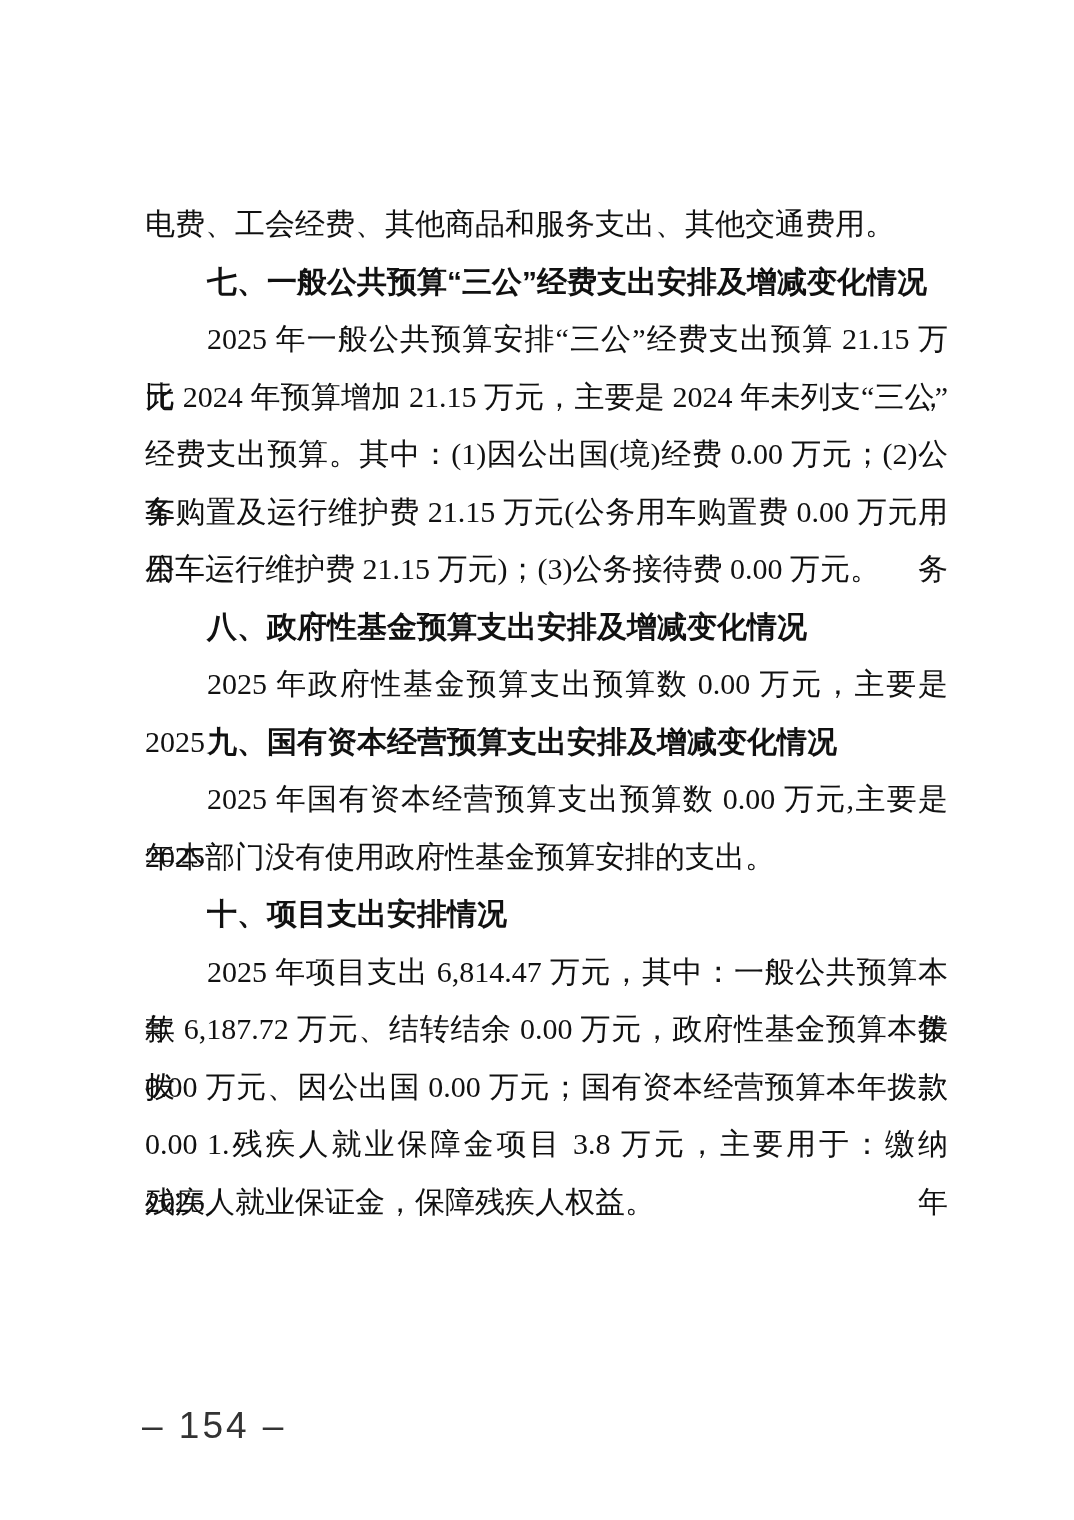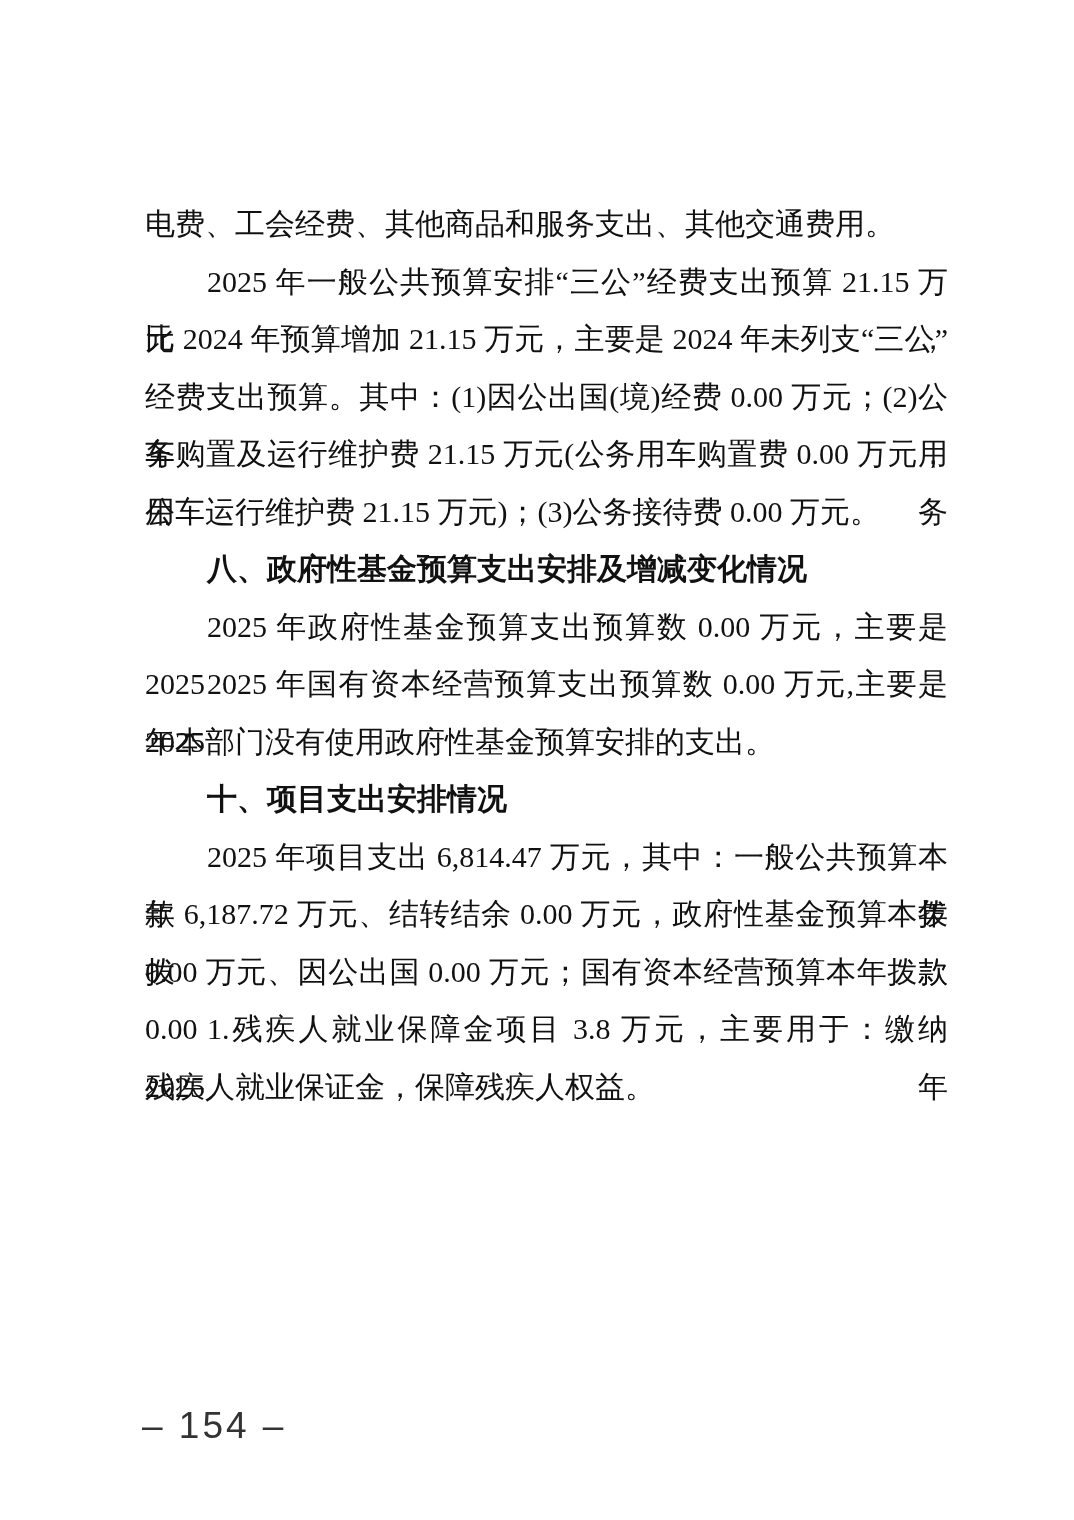--- a/index.html
+++ b/index.html
@@ -50,27 +50,29 @@
     color: #333333;
     letter-spacing: 3px;
   }
 </style>
 </head>
 <body>
 
 <div class="page">
   <div class="content">
       <div class="line">电费、工会经费、其他商品和服务支出、其他交通费用。</div>
+      <div class="line heading indent">七、一般公共预算“三公”经费支出安排及增减变化情况</div>
       <div class="line indent justify">2025 年一般公共预算安排“三公”经费支出预算 21.15 万元，</div>
       <div class="line justify">比 2024 年预算增加 21.15 万元，主要是 2024 年未列支“三公”</div>
       <div class="line justify">经费支出预算。其中：(1)因公出国(境)经费 0.00 万元；(2)公务用</div>
       <div class="line justify">车购置及运行维护费 21.15 万元(公务用车购置费 0.00 万元，公务</div>
       <div class="line">用车运行维护费 21.15 万元)；(3)公务接待费 0.00 万元。</div>
       <div class="line heading indent">八、政府性基金预算支出安排及增减变化情况</div>
       <div class="line indent justify">2025 年政府性基金预算支出预算数 0.00 万元，主要是 2025</div>
+      <div class="line heading indent">九、国有资本经营预算支出安排及增减变化情况</div>
       <div class="line indent justify">2025 年国有资本经营预算支出预算数 0.00 万元,主要是 2025</div>
       <div class="line">年本部门没有使用政府性基金预算安排的支出。</div>
       <div class="line heading indent">十、项目支出安排情况</div>
       <div class="line indent justify">2025 年项目支出 6,814.47 万元，其中：一般公共预算本年拨</div>
       <div class="line justify">款 6,187.72 万元、结转结余 0.00 万元，政府性基金预算本年拨款</div>
       <div class="line justify">0.00 万元、因公出国 0.00 万元；国有资本经营预算本年拨款 0.00</div>
       <div class="line indent justify">1.残疾人就业保障金项目 3.8 万元，主要用于：缴纳 2025 年</div>
       <div class="line">残疾人就业保证金，保障残疾人权益。</div>
     </div>
   <div class="footer">– 154 –</div>

